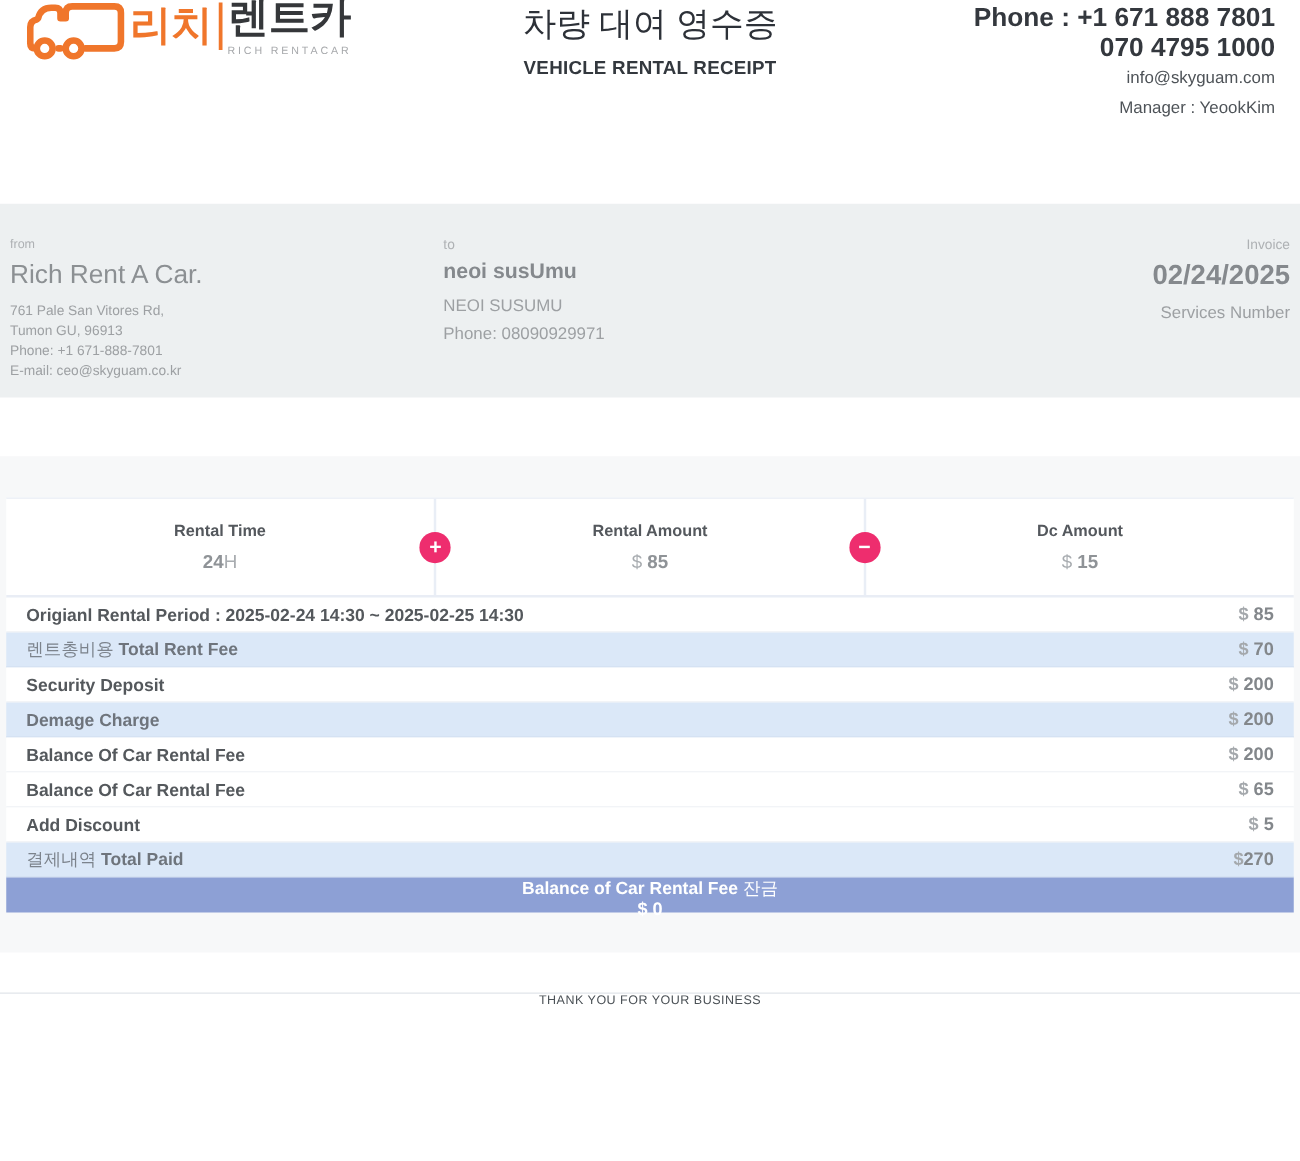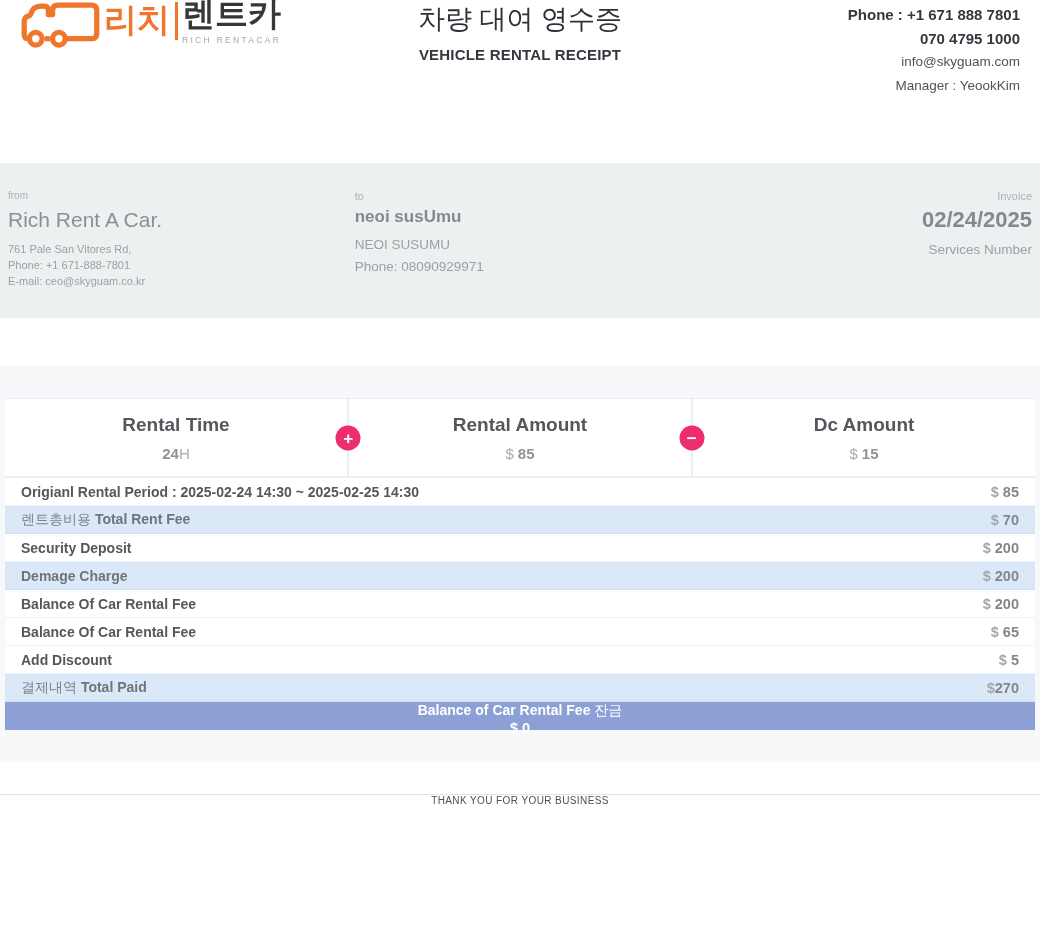--- a/index.html
+++ b/index.html
@@ -14,21 +14,21 @@
   .brand-divider { width:3px; height:38px; background:#f0762b; margin:8px 4px 0 5px; }
   .brand-col { display:flex; flex-direction:column; }
   .brand-kr2 { font-size:33px; font-weight:700; color:#35373a; line-height:40px; }
   .brand-caption { font-size:8.5px; color:#a6a8ab; letter-spacing:2.3px; margin-top:1px; }
 
   .title-block { position:absolute; left:0; right:0; top:0; text-align:center; }
   .title-kr { font-size:27px; font-weight:500; color:#2d3138; margin-top:1px; }
   .title-en { font-size:15px; font-weight:700; color:#33383e; margin-top:9px; letter-spacing:0.2px; }
 
   .contact { position:absolute; right:20px; top:3px; text-align:right; }
-  .contact .c-bold { font-size:15px; font-weight:700; color:#34383e; line-height:23.5px; }
+  .contact .c-bold { font-size:21px; font-weight:700; color:#34383e; line-height:23.5px; }
   .contact .c-reg  { font-size:13.5px; color:#4e5358; line-height:23.5px; }
 
   
   .parties { height:155px; background:#edf0f1; display:flex; padding:27px 8px 0 8px;gap:16px; }
   .party { flex:1; }
   .p-label { font-size:10px; color:#aeb1b4; margin-bottom:7px; }
   .party.from .p-name { font-size:21px; color:#8c9093; font-weight:400; margin-bottom:9px; }
   .party.from .p-line { font-size:11px; color:#9da0a3; line-height:16px; }
   .party.to .p-label { font-size:11px; margin-bottom:5px; }
   .party.to .p-name { font-size:17px; font-weight:600; color:#85898d; margin-bottom:7px; }
@@ -39,21 +39,21 @@
   .party.invoice .p-line { font-size:13.5px; color:#9da0a3; line-height:21.5px; }
 
   
   .table-wrap { margin-top:47px; background:#f7f8f9; padding:33px 5px 32px 5px; }
 
   .summary-row { position:relative; display:flex; background:#fff; height:80px;
                  border-top:1px solid #e9edf5; border-bottom:2px solid #e9edf5; }
   .sum-col { flex:1; display:flex; flex-direction:column; align-items:center;
              justify-content:center; gap:9px; }
   .sum-col + .sum-col { border-left:2px solid #e9eef6; }
-  .sum-label { font-size:19px; font-weight:700; color:#54585d; }
+  .sum-label { font-size:13px; font-weight:700; color:#54585d; }
   .sum-value { font-size:15px; font-weight:600; color:#8f9397; }
   .sum-value .dim { color:#a8acb0; font-weight:400; }
   .sum-value .cur { margin-right:4px; }
 
   .op-badge { position:absolute; top:50%; width:25px; height:25px; border-radius:50%;
               background:#ee2d6e; color:#fff; display:flex; align-items:center;
               justify-content:center; font-size:17px; font-weight:700;
               transform:translate(-50%,-50%); cursor:pointer; line-height:1; }
   .op-badge.add { left:33.333%; }
   .op-badge.sub { left:66.667%; }
@@ -108,20 +108,21 @@
     <div class="c-reg">info@skyguam.com</div>
     <div class="c-reg">Manager : YeookKim</div>
   </div>
 </div>
 
 <div class="parties">
   <div class="party from">
     <div class="p-label">from</div>
     <div class="p-name">Rich Rent A Car.</div>
     <div class="p-line">761 Pale San Vitores Rd,</div>
+    <div class="p-line">Tumon GU, 96913</div>
     <div class="p-line">Phone: +1 671-888-7801</div>
     <div class="p-line">E-mail: ceo@skyguam.co.kr</div>
   </div>
 
   <div class="party to">
     <div class="p-label">to</div>
     <div class="p-name">neoi susUmu</div>
     <div class="p-line">NEOI SUSUMU</div>
     <div class="p-line">Phone: 08090929971</div>
   </div>

